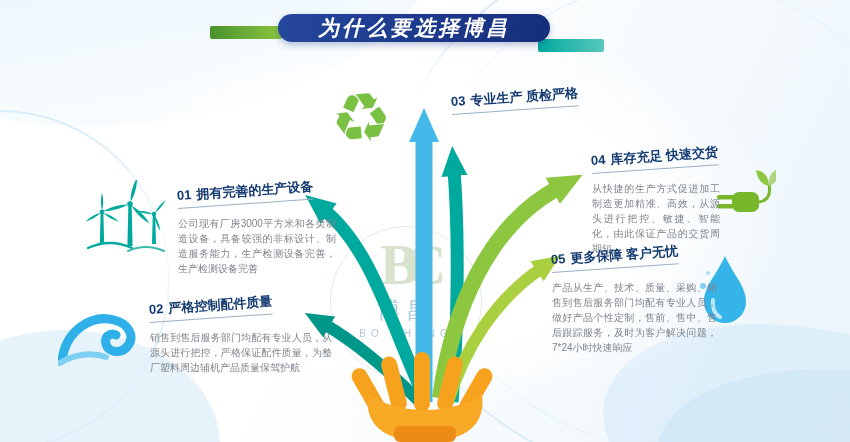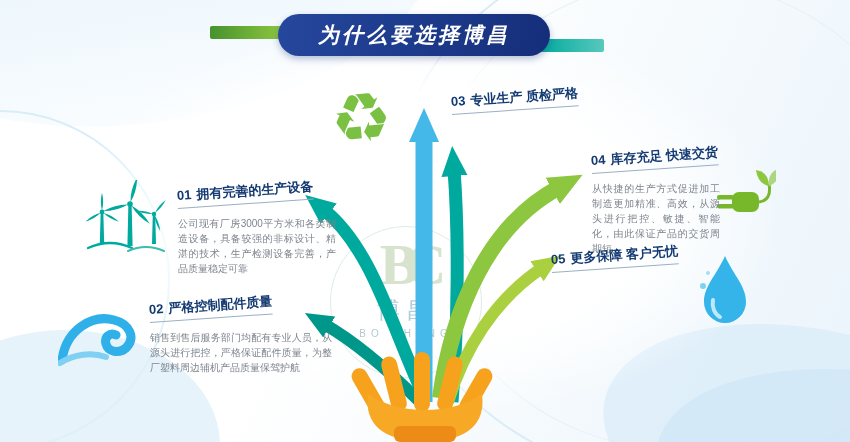--- a/index.html
+++ b/index.html
@@ -19,21 +19,21 @@
   .bg-wave-br{left:600px;top:330px;width:430px;height:230px;border-radius:50%;background:#d9ecf9;transform:rotate(12deg);opacity:.75}
   .bg-wave-br2{left:655px;top:372px;width:420px;height:210px;border-radius:50%;background:#cde4f5;transform:rotate(8deg);opacity:.6}
   .bg-center{left:60px;top:20px;width:720px;height:400px;
     background:radial-gradient(closest-side,#ffffff 62%,rgba(255,255,255,0))}
 
   
   .banner{position:absolute;left:50%;top:14px;transform:translateX(-50%);width:470px;height:46px;z-index:6}
   .bar{position:absolute;height:13px;border-radius:2px;z-index:0}
   .bar-green{left:20px;top:12px;width:72px;background:linear-gradient(90deg,#47922d,#8dc63f)}
   .bar-teal{left:348px;top:25px;width:66px;background:linear-gradient(90deg,#00a99d,#58c8bd)}
-  .banner-box{position:absolute;left:88px;top:0;width:272px;height:42px;z-index:1;
+  .banner-box{position:absolute;left:88px;top:0;width:272px;height:28px;z-index:1;
     background:linear-gradient(100deg,#25479d,#152e7a);border-radius:21px;
     display:flex;align-items:center;justify-content:center;
     box-shadow:0 3px 7px rgba(20,50,120,.3)}
   .banner-title{color:#fff;font-size:21px;font-weight:bold;font-style:italic;letter-spacing:3px;white-space:nowrap}
 
   
   .watermark{position:absolute;left:330px;top:226px;width:152px;height:152px;z-index:1;
     border:1px solid rgba(150,190,170,.35);border-radius:50%;text-align:center;padding-top:8px;opacity:.85}
   .wm-mono{font-family:"Liberation Serif","DejaVu Serif",serif;font-size:58px;font-weight:bold;
     color:#a9c394;letter-spacing:-14px;opacity:.55;line-height:60px}
@@ -130,21 +130,21 @@
       <path d="M30,42 Q24,88 87,90 Q150,88 144,42 Q120,58 87,58 Q54,58 30,42 Z" fill="#f7a825"></path>
       <rect x="56" y="74" width="62" height="16" rx="6" fill="#ec8c17"></rect>
     </g>
   </svg>
 </div>
 
 <div class="section sec01">
   <div class="sec-head">
     <span class="num">01</span><span>拥有完善的生产设备</span>
   </div>
-  <div class="sec-body">公司现有厂房3000平方米和各类制造设备，具备较强的非标设计、精湛的技术，生产检测设备完善，产品质量稳定可靠</div>
+  <div class="sec-body">公司现有厂房3000平方米和各类制造设备，具备较强的非标设计、制造服务能力，生产检测设备完善，生产检测设备完善</div>
 </div>
 <div class="icon icon-wind">
   <svg viewBox="0 0 80 74" width="80" height="74">
     <g fill="#00a99d" stroke="none">
       <g transform="translate(16,32)">
         <path d="M-1.3,0 L-2.2,32 L2.2,32 L1.3,0 Z"></path>
         <g transform="scale(0.75)">
           <path d="M0,-2 Q3,-13 0,-26 Q-3,-13 0,-2 Z"></path>
           <path d="M0,-2 Q3,-13 0,-26 Q-3,-13 0,-2 Z" transform="rotate(120)"></path>
           <path d="M0,-2 Q3,-13 0,-26 Q-3,-13 0,-2 Z" transform="rotate(240)"></path>
@@ -209,20 +209,21 @@
     <path d="M47,46 q13,-2 10,-18" stroke="#76b82a" stroke-width="3" fill="none"></path>
     <path d="M57,30 q-11,-2 -13,-16 q13,2 13,16 Z" fill="#8dc63f"></path>
     <path d="M57,30 q11,-4 11,-18 q-13,4 -11,18 Z" fill="#aed581"></path>
   </svg>
 </div>
 
 <div class="section sec05">
   <div class="sec-head">
     <span class="num">05</span><span>更多保障 客户无忧</span>
   </div>
+  <div class="sec-body">产品从生产、技术、质量、采购、销售到售后服务部门均配有专业人员，做好产品个性定制，售前、售中、售后跟踪服务，及时为客户解决问题，7*24小时快速响应</div>
 </div>
 <div class="icon icon-drop">
   <svg viewBox="0 0 54 80" width="54" height="80">
     <path d="M28,4 C37,24 49,34 49,50 a21,21 0 1 1 -42,0 C7,34 19,24 28,4 Z" fill="#35b4e9"></path>
     <path d="M16,48 a13,15 0 0 0 7,17" stroke="#bfe8fa" stroke-width="4" fill="none" stroke-linecap="round"></path>
     <circle cx="6" cy="34" r="3" fill="#7fd0f2"></circle>
     <circle cx="11" cy="21" r="2" fill="#a5ddf6"></circle>
   </svg>
 </div>
 

